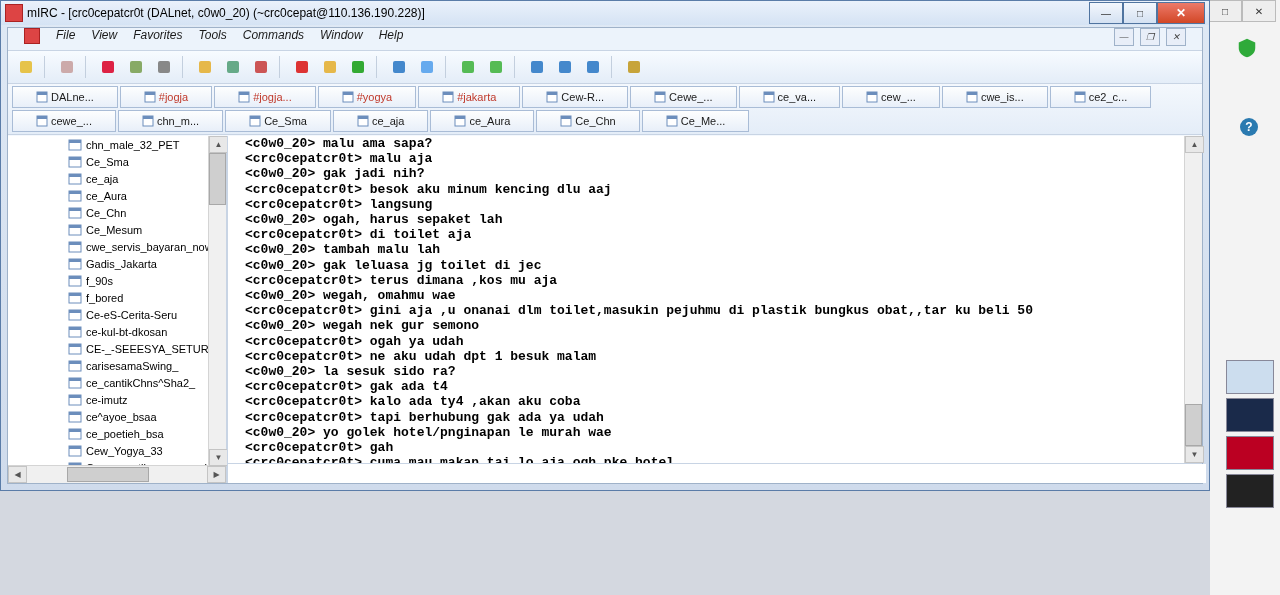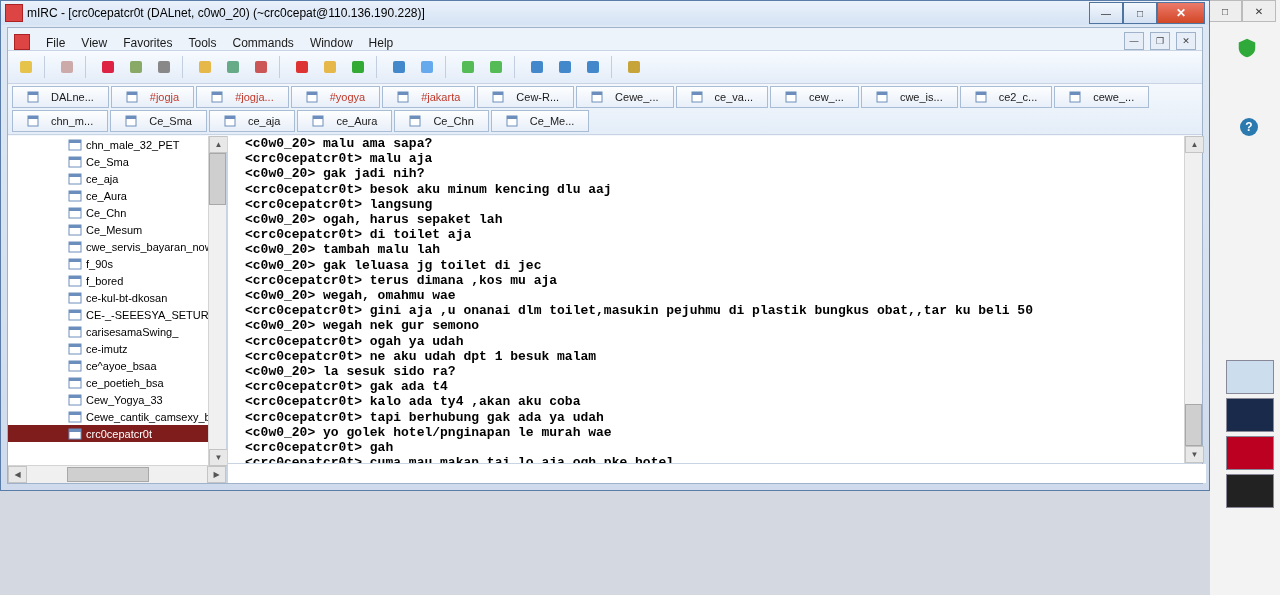--- a/index.html
+++ b/index.html
@@ -13,37 +13,37 @@
   .titlebar .app-icon { width:16px; height:16px; background:#d44; margin-right:4px; border:1px solid #a22;}
   .titlebar .title-text { flex:1; color:#000; font-size:12px; white-space:nowrap; overflow:hidden; }
   .win-buttons { display:flex; gap:0; }
   .win-btn { width:32px; height:20px; border:1px solid #5074a0; display:flex; align-items:center; justify-content:center;
              background:linear-gradient(#f3f7fd,#d4e1f2); font-size:10px; color:#333; }
   .win-btn.close { background:linear-gradient(#ec7a6a,#d24726); color:#fff; width:46px;}
   .win-btn.close span{ font-weight:bold; font-size:12px; }
 
   
   .mdi { position:absolute; top:26px; left:6px; right:6px; bottom:6px; background:#f0f0f0; border:1px solid #9fb2c9; }
-  .menubar { height:22px; display:flex; align-items:flex-end; gap:4px; padding:0 6px;
-             background:#ecf3fb; border-bottom:1px solid #c8d4e4;}
+  .menubar { height:22px; display:flex; align-items:flex-start; gap:4px; padding:0 16px;
+             background:#ecf3fb; border-bottom:1px solid #c8d4e4;font-style:italic;}
   .menubar .app-icon-sm{ width:14px; height:14px; background:#d44; border:1px solid #a22; margin-right:4px;}
   .menubar .menu-item { padding:2px 8px; color:#1a1a1a; }
   .menubar .spacer{ flex:1;}
   .menubar .mdi-btn { width:18px; height:16px; border:1px solid #9fb2c9; margin-left:2px; background:#e8eef8;
                       display:flex; align-items:center; justify-content:center; font-size:9px; color:#444;}
 
   .toolbar { height:28px; display:flex; align-items:center; gap:4px; padding:2px 6px;
              background:linear-gradient(#f7fbff,#e4edf8); border-bottom:1px solid #c8d4e4;}
   .tb-sep { width:4px; height:22px; border-left:1px solid #c3cfde; margin:0 2px;}
   .tb-btn { width:22px; height:22px; border:1px solid transparent; display:flex; align-items:center; justify-content:center; }
   .tb-icon { width:16px; height:16px; display:block; }
 
   .tabstrip { display:flex; flex-wrap:wrap; gap:2px; padding:2px 4px;
               background:linear-gradient(#f4f8fd,#e4edf8); border-bottom:1px solid #c8d4e4;}
-  .tab { display:flex; align-items:center; gap:12px; height:20px; padding:0 14px;
+  .tab { display:flex; align-items:center; gap:3px; height:20px; padding:0 23px;
          border:1px solid #a9bcd6; background:linear-gradient(#fdfefe,#e8eff9); font-size:11px; color:#1a1a1a; min-width:40px;}
   .tab.red { color:#c0392b; }
   .tab.active { background:linear-gradient(#e5efff,#c5d8f2); border-color:#6c8ebc; }
   .tab .tab-ic { width:12px; height:12px; }
 
   .client { position:absolute; top:108px; left:0; right:0; bottom:0; display:flex; background:#fff; }
 
   .nicklist { width:218px; background:#fff; border-right:1px solid #c8d4e4; position:relative; display:flex; flex-direction:column; }
   .nick-tree { flex:1; overflow:hidden auto; }
   .nick-item { display:flex; align-items:center; gap:4px; height:17px; padding:0 0 0 60px; white-space:nowrap; font-size:11px; color:#000;}
@@ -540,49 +540,70 @@
                 <rect x="1" y="1" width="12" height="10" fill="#fff" stroke="#6c8ebc"></rect>
                 <rect x="1" y="1" width="12" height="3" fill="#6c8ebc"></rect>
               </svg>
               <span>cwe_servis_bayaran_now</span>
             </div>
             <div class="nick-item">
               <svg class="nick-ic" viewBox="0 0 14 12">
                 <rect x="1" y="1" width="12" height="10" fill="#fff" stroke="#6c8ebc"></rect>
                 <rect x="1" y="1" width="12" height="3" fill="#6c8ebc"></rect>
               </svg>
+              <span>Gadis_Jakarta</span>
+            </div>
+            <div class="nick-item">
+              <svg class="nick-ic" viewBox="0 0 14 12">
+                <rect x="1" y="1" width="12" height="10" fill="#fff" stroke="#6c8ebc"></rect>
+                <rect x="1" y="1" width="12" height="3" fill="#6c8ebc"></rect>
+              </svg>
               <span>f_90s</span>
             </div>
             <div class="nick-item">
               <svg class="nick-ic" viewBox="0 0 14 12">
                 <rect x="1" y="1" width="12" height="10" fill="#fff" stroke="#6c8ebc"></rect>
                 <rect x="1" y="1" width="12" height="3" fill="#6c8ebc"></rect>
               </svg>
               <span>f_bored</span>
             </div>
             <div class="nick-item">
               <svg class="nick-ic" viewBox="0 0 14 12">
                 <rect x="1" y="1" width="12" height="10" fill="#fff" stroke="#6c8ebc"></rect>
                 <rect x="1" y="1" width="12" height="3" fill="#6c8ebc"></rect>
               </svg>
+              <span>Ce-eS-Cerita-Seru</span>
+            </div>
+            <div class="nick-item">
+              <svg class="nick-ic" viewBox="0 0 14 12">
+                <rect x="1" y="1" width="12" height="10" fill="#fff" stroke="#6c8ebc"></rect>
+                <rect x="1" y="1" width="12" height="3" fill="#6c8ebc"></rect>
+              </svg>
               <span>ce-kul-bt-dkosan</span>
             </div>
             <div class="nick-item">
               <svg class="nick-ic" viewBox="0 0 14 12">
                 <rect x="1" y="1" width="12" height="10" fill="#fff" stroke="#6c8ebc"></rect>
                 <rect x="1" y="1" width="12" height="3" fill="#6c8ebc"></rect>
               </svg>
               <span>CE-_-SEEESYA_SETURRAN</span>
             </div>
             <div class="nick-item">
               <svg class="nick-ic" viewBox="0 0 14 12">
                 <rect x="1" y="1" width="12" height="10" fill="#fff" stroke="#6c8ebc"></rect>
                 <rect x="1" y="1" width="12" height="3" fill="#6c8ebc"></rect>
               </svg>
               <span>carisesamaSwing_</span>
+            </div>
+            <div class="nick-item">
+              <svg class="nick-ic" viewBox="0 0 14 12">
+                <rect x="1" y="1" width="12" height="10" fill="#fff" stroke="#6c8ebc"></rect>
+                <rect x="1" y="1" width="12" height="3" fill="#6c8ebc"></rect>
+              </svg>
+              <span>ce_cantikChns^Sha2_</span>
             </div>
             <div class="nick-item">
               <svg class="nick-ic" viewBox="0 0 14 12">
                 <rect x="1" y="1" width="12" height="10" fill="#fff" stroke="#6c8ebc"></rect>
                 <rect x="1" y="1" width="12" height="3" fill="#6c8ebc"></rect>
               </svg>
               <span>ce-imutz</span>
             </div>
             <div class="nick-item">
               <svg class="nick-ic" viewBox="0 0 14 12">

